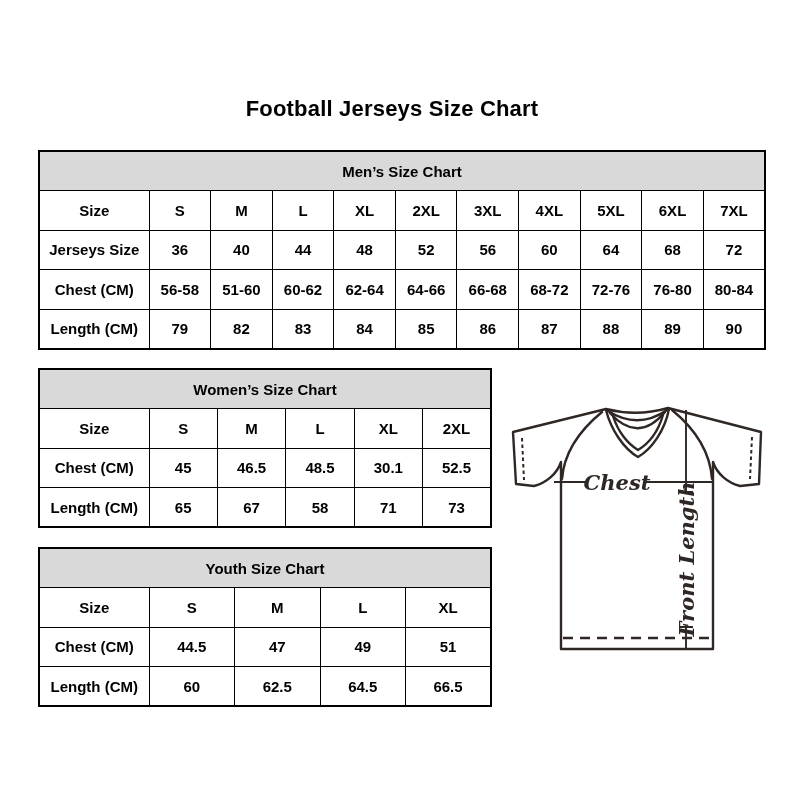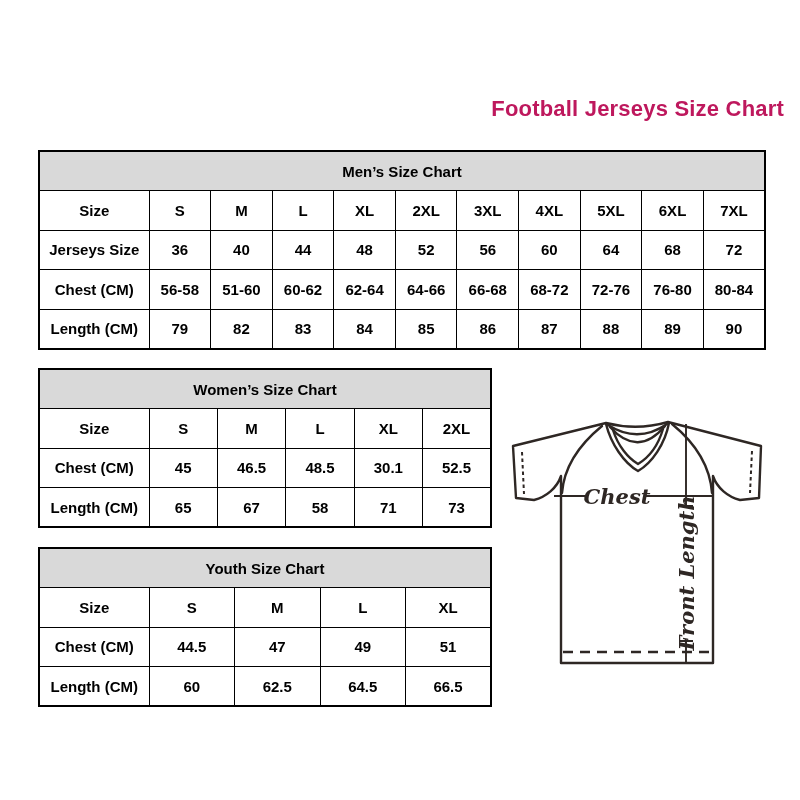--- a/index.html
+++ b/index.html
@@ -1,30 +1,30 @@
 <!DOCTYPE html>
 <html><head>
 <meta charset="utf-8">
 <style>
   html,body{margin:0;padding:0;background:#fff;}
   .canvas{position:relative;width:800px;height:800px;background:#fff;overflow:hidden;
           font-family:"Liberation Sans",sans-serif;color:#000;}
   .page-title{position:absolute;top:96px;left:0;width:784px;margin:0;
-              text-align:right;font-size:22px;font-weight:bold;color:#be185d;letter-spacing:0.2px;}
+              text-align:center;font-size:22px;font-weight:bold;color:#000000;letter-spacing:0.2px;}
   table.chart{position:absolute;border-collapse:collapse;table-layout:fixed;
               border:2.5px solid #000;background:#fff;}
   table.chart td{border:1.5px solid #000;text-align:center;vertical-align:middle;
                  font-weight:bold;font-size:15px;padding:0;overflow:hidden;white-space:nowrap;}
   table.chart tr{height:32px;}
   td.thead{background:#d9d9d9;font-size:17px;}
   #mens-table{left:38px;top:150px;width:728px;height:200px;}
   #womens-table{left:38px;top:368px;width:454px;height:160px;}
   #youth-table{left:38px;top:547px;width:454px;height:160px;border-radius:25px;}
   col.c0{width:110px;}
-  .jersey-wrap{position:absolute;left:498px;top:410px;width:278px;height:262px;}
+  .jersey-wrap{position:absolute;left:498px;top:396px;width:278px;height:262px;}
   .jersey-wrap svg{width:100%;height:100%;display:block;}
   .j-stroke{fill:none;stroke:#2e2724;stroke-width:2.4;stroke-linejoin:round;stroke-linecap:round;}
   .j-thin{fill:none;stroke:#2e2724;stroke-width:1.9;stroke-linecap:butt;}
   .j-dash{fill:none;stroke:#2e2724;stroke-width:2;stroke-dasharray:3.5 3;}
   .j-hem{fill:none;stroke:#2e2724;stroke-width:2.4;stroke-dasharray:10 7;}
   .j-label{fill:#2e2724;font-family:"DejaVu Serif",serif;font-style:italic;font-weight:bold;
            font-size:21px;}
 </style>
 </head>
 <body>

